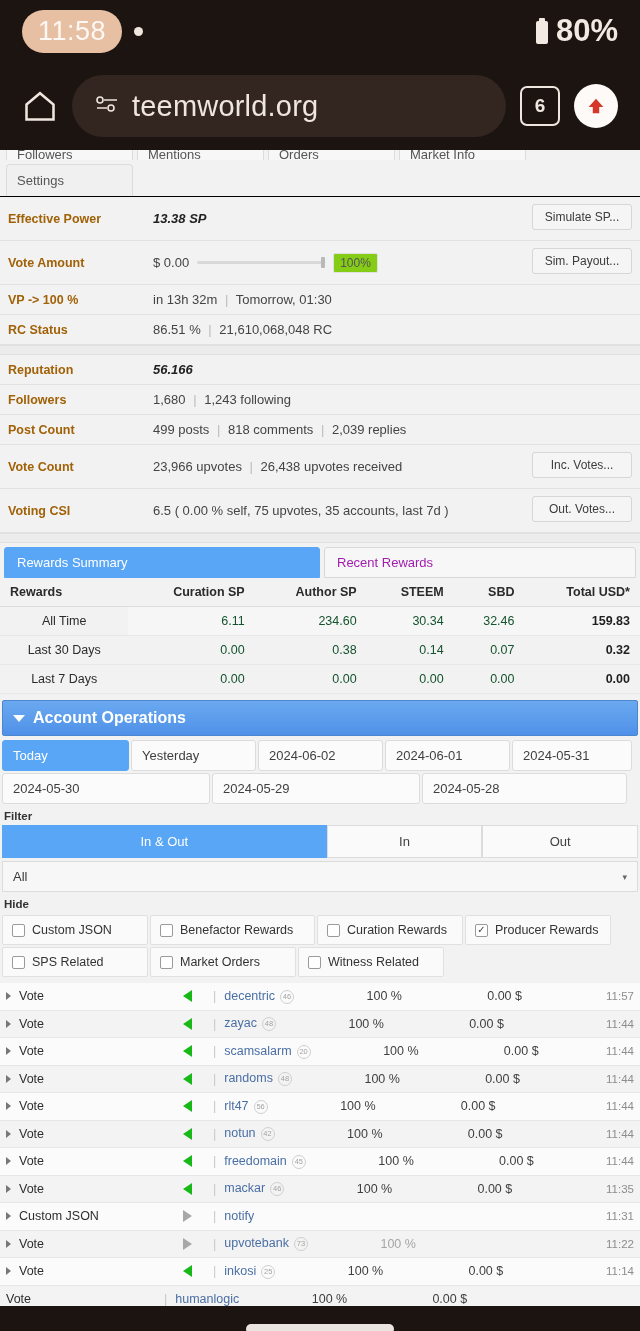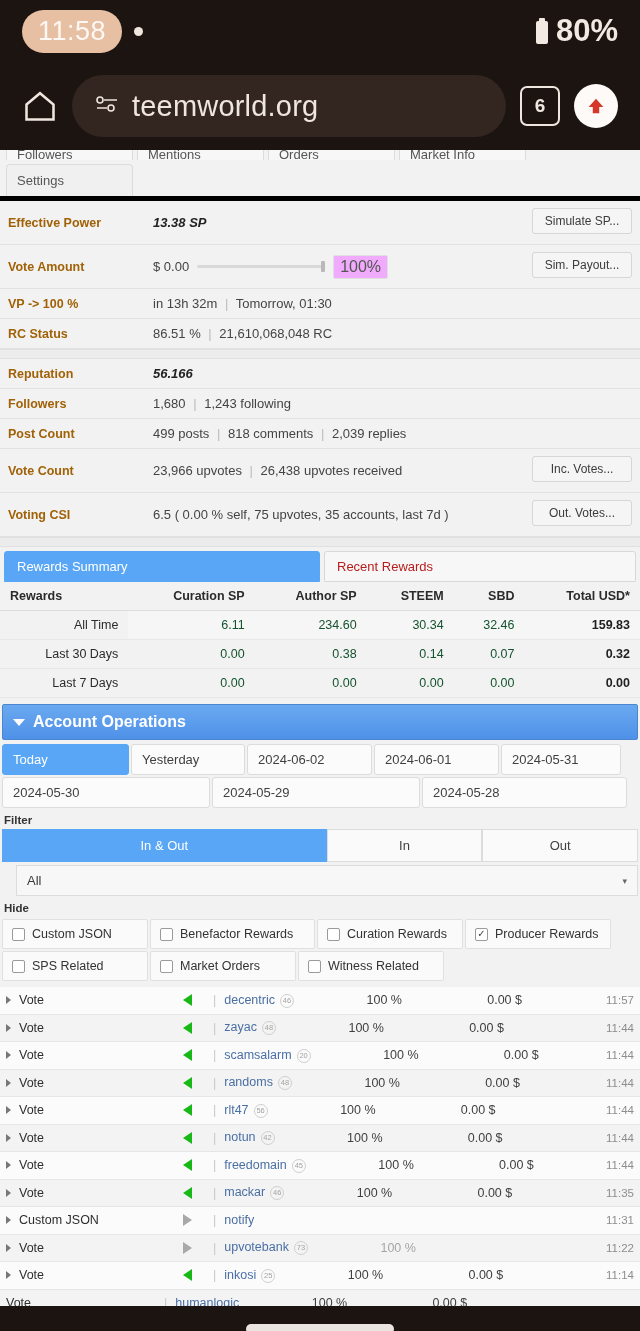--- a/index.html
+++ b/index.html
@@ -81,21 +81,21 @@
   }
   .tab-chip {
     background: #f7f7f7; border: 1px solid #dcdcdc;
     border-bottom: none; border-radius: 4px 4px 0 0;
     font-size: 13px; color: #555;
     padding: 6px 10px; margin-right: 4px; margin-top: 4px;
     min-width: 112px;
   }
   .tabs-row1 { margin-top: -14px; height: 24px; overflow: hidden; }
   .tabs-row1 .tab-chip { width: 127px; }
-  .tabs-row2 { border-bottom: 5px solid #000000; padding-bottom: 0; }
+  .tabs-row2 { border-bottom: 1px solid #000000; padding-bottom: 0; }
   .tabs-row2 .tab-chip {
     width: 127px; background: #f0f0f0; padding: 8px 10px;
   }
 
   
   .info-table { width: 100%; border-collapse: collapse; font-size: 13px; }
   .info-table tr { border-bottom: 1px solid #e2e2e2; }
   .info-table td { padding: 7px 8px; vertical-align: middle; }
   .cell-label { width: 145px; color: #a16207; font-weight: 600; font-size:12.5px; }
   .cell-value { color: #444; }
@@ -112,50 +112,50 @@
   .slider-wrap { display: inline-flex; align-items: center; gap: 8px; }
   .slider-track {
     width: 128px; height: 3px; background: #d9d9d9;
     border-radius: 2px; position: relative;
   }
   .slider-track:after {
     content:""; position:absolute; right:0; top:-4px;
     width: 4px; height: 11px; background:#b9b9b9; border-radius:1px;
   }
   .pct-box {
-    background: #f0abfc; border: 1px solid #e0e0e0;
-    padding: 2px 6px; font-size: 16px; color: #555; border-radius: 2px;
+    background: #84cc16; border: 1px solid #e0e0e0;
+    padding: 2px 6px; font-size: 12px; color: #555; border-radius: 2px;
   }
 
   .gap-strip { height: 10px; background: #ececec; border-top:1px solid #e0e0e0;
                border-bottom:1px solid #e0e0e0; }
 
   
   .rw-tabs { display: flex; padding: 4px 4px 0 4px; gap: 4px; }
   .rw-tab {
     font-size: 13px; padding: 7px 12px; border-radius: 3px 3px 0 0;
-    border: 1px solid #d8d8d8; background: #f7f7f7; color: #b91c1c;
+    border: 1px solid #d8d8d8; background: #f7f7f7; color: #a21caf;
   }
   .rw-tab.active {
     background: #58a6f5; color: #fff; border-color: #58a6f5; font-weight: 500;
   }
   .rw-tab.t1 { width: 316px; }
   .rw-tab.t2 { flex: 1; }
 
   .rw-table { width: 100%; border-collapse: collapse; font-size: 12.5px; }
   .rw-table th {
     text-align: right; padding: 7px 10px; font-weight: 600;
     color: #2b2b2b; border-bottom: 1px solid #ddd; font-size: 12.5px;
   }
   .rw-table th:first-child { text-align: left; }
   .rw-table td {
     text-align: right; padding: 7px 10px; color: #14532d;
     border-bottom: 1px solid #e8e8e8;
   }
-  .rw-table td:first-child { text-align: right; font-weight: 500; color:#2b2b2b; }
+  .rw-table td:first-child { text-align: center; font-weight: 500; color:#2b2b2b; }
   .rw-table tr.alt td { background: #f6f6f6; }
   .rw-table tr.alt td:first-child { background:#f2f2f2; }
   .rw-table td.bold { font-weight: 700; color: #1f1f1f; }
 
   
   .ops-header {
     background: linear-gradient(#6aa9f0, #4f91e8);
     color: #fff; font-size: 16px; font-weight: 600;
     padding: 8px 10px; display: flex; align-items: center; gap: 8px;
     border: 1px solid #4b86cf; margin: 6px 2px 0 2px; border-radius: 2px;
@@ -178,21 +178,21 @@
   }
   .seg-row { display: flex; padding: 0 2px; }
   .seg-btn {
     flex: 1; text-align: center; font-size: 13px; padding: 8px 0;
     border: 1px solid #dcdcdc; background: #fafafa; color: #3f3f3f;
   }
   .seg-btn.active { background: #58a6f5; color:#fff; border-color:#58a6f5; font-weight:500;}
   .seg-btn.wide { flex: 2.1; }
 
   .select-row {
-    margin: 3px 2px 0 16px; border: 1px solid #dcdcdc; background: #f7f7f7;
+    margin: 3px 2px 0 2px; border: 1px solid #dcdcdc; background: #f7f7f7;
     font-size: 13px; color: #3a3a3a; padding: 7px 10px;
     display: flex; align-items: center;
   }
   .select-caret { margin-left: auto; font-size: 9px; color: #666; }
 
   .chk-grid { display: flex; flex-wrap: wrap; padding: 0 2px; }
   .chk {
     display: flex; align-items: center; gap: 7px;
     font-size: 12.5px; color: #333; background: #fafafa;
     border: 1px solid #e0e0e0; padding: 7px 9px; margin: 2px 2px 0 0;
@@ -421,21 +421,21 @@
     </tbody>
   </table>
 
   <div class="ops-header">
     <span class="caret-down"></span>
     <span>Account Operations</span>
   </div>
 
   <div class="date-tabs">
     <div class="date-tab active" style="width:127px">Today</div>
-    <div class="date-tab" style="width:114px">Yesterday</div>
+    <div class="date-tab" style="width:125px">Yesterday</div>
     <div class="date-tab" style="width:125px">2024-06-02</div>
     <div class="date-tab" style="width:125px">2024-06-01</div>
     <div class="date-tab" style="width:120px">2024-05-31</div>
     <div class="date-tab" style="width:208px">2024-05-30</div>
     <div class="date-tab" style="width:208px">2024-05-29</div>
     <div class="date-tab" style="width:205px">2024-05-28</div>
   </div>
 
   <div class="section-label">Filter</div>
   <div class="seg-row">

